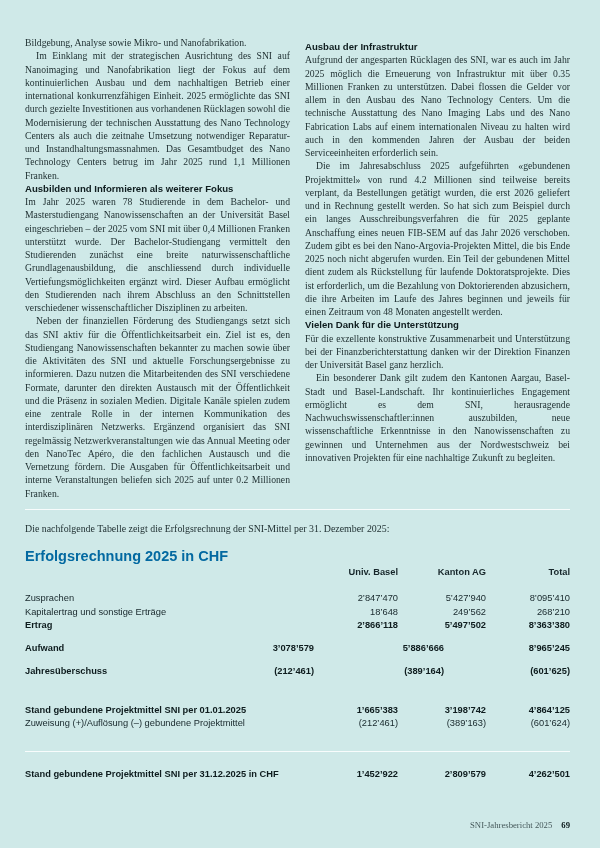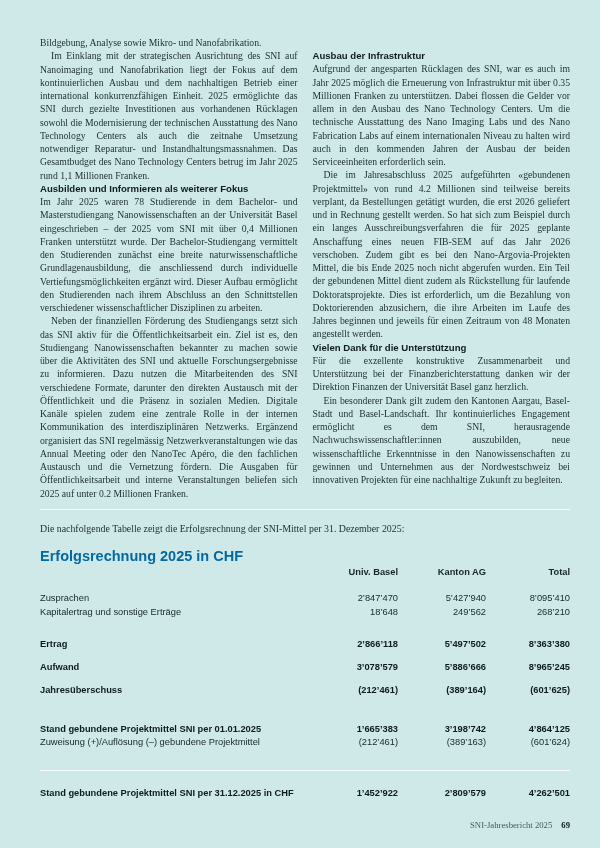--- a/index.html
+++ b/index.html
@@ -4,43 +4,43 @@
 <style>
   html, body { margin:0; padding:0; }
   body {
     width:600px; height:848px;
     background:#cfe9e8;
     font-family:"Liberation Serif", serif;
     color:#1d2d2f;
     overflow:hidden;
     position:relative;
   }
-  .content { padding:36px 30px 0 40px; }
+  .content { padding:36px 30px 0 25px; }
   .cols { display:flex; gap:15px; }
   .col { flex:1; min-width:0; font-size:9.7px; line-height:13.25px; text-align:justify;
          hyphens:auto; -webkit-hyphens:auto; }
   .col p { margin:0; }
   .col p.indent { text-indent:11px; }
   .subhead {
     font-family:"Liberation Sans", sans-serif;
     font-weight:bold; font-size:9.6px; margin-top:13px; margin-bottom:0;
     color:#0f1d1f; text-align:left;
   }
-  .subhead.first { margin-top:13px; }
+  .subhead.first { margin-top:4px; }
   .rule { border:none; border-top:1px solid rgba(255,255,255,0.85); margin:9px 0 0 0; }
   .table-intro { font-size:9.9px; line-height:13px; margin:12px 0 8px 0; text-align:left; }
   .fin { font-family:"Liberation Sans", sans-serif; color:#17272b; }
   .fin-title { font-size:14.5px; font-weight:bold; margin:13px 0 0 0; color:#0369a1; }
   .t-row { display:grid; grid-template-columns:1fr 96px 88px 84px; font-size:9.3px; line-height:13.5px; }
   .t-label { text-align:left; padding-right:6px; }
   .t-num { text-align:right; }
   .t-head { margin-top:2px; font-weight:bold; }
   .t-first { margin-top:13px; }
-  .bold { font-weight:bold; color:#0e1c1e;margin-top:19px; }
-  .gap-s { margin-top:9.5px; }
+  .bold { font-weight:bold; color:#0e1c1e; }
+  .gap-s { margin-top:9.5px;gap:42px; }
   .gap-l { margin-top:25px; }
   .t-final { margin-top:20px; border-top:1px solid rgba(255,255,255,0.85); padding-top:16px; }
   .footer {
     position:absolute; right:30px; bottom:18px;
     font-family:Liberation Serif, serif; font-size:8.7px; color:#45585a;
   }
   .footer .pageno { font-weight:bold; color:#0e1c1e; margin-left:9px; }
 </style>
 </head>
 <body>

